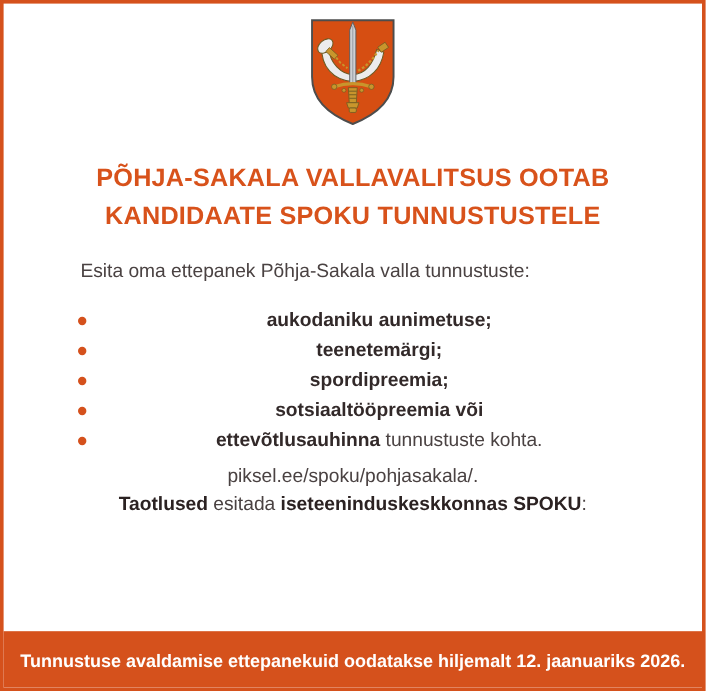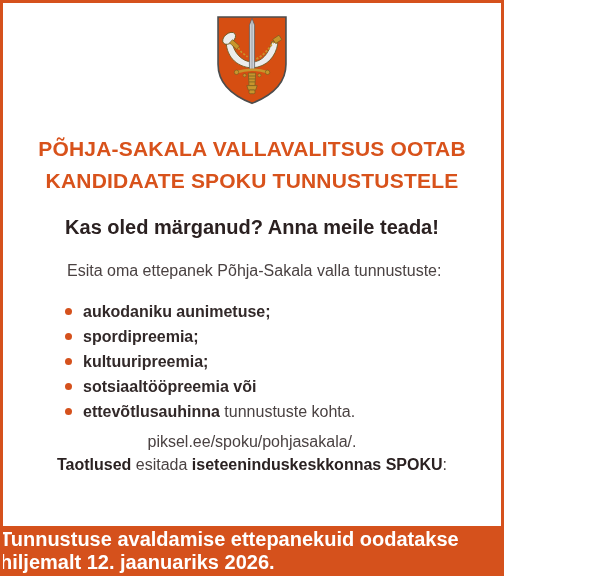--- a/index.html
+++ b/index.html
@@ -7,21 +7,21 @@
     --heading-orange:#d8521b;
     --shield-orange:#d64e12;
     --dark:#2b2121;
     --body-text:#4a4242;
     --list-bold:#322929;
   }
   html,body{margin:0;padding:0;background:#fff;}
   body{font-family:"Liberation Sans","DejaVu Sans",sans-serif;}
   .poster{
     position:relative;
-    width:504px;height:576px;
+    width:588px;height:576px;
     box-sizing:border-box;
     border:3px solid var(--orange);
     background:#ffffff;
     overflow:hidden;
   }
   .emblem{ text-align:center; margin-top:11px; line-height:0; }
   .heading{
     margin:26px 30px 0;
     text-align:center;
     color:var(--heading-orange);
@@ -39,21 +39,21 @@
     font-weight:bold;
     line-height:27px;
   }
   .content{ margin:18px 36px 0 48px; }
   .intro{
     margin:16px;
     color:var(--body-text);
     font-size:16px;
     line-height:24px;
   }
-  .awards{ list-style:none; margin:1px 0 0; padding:0; }
+  .awards{ list-style:none; margin:1px 0 0; padding:0;text-align:center; }
   .awards li{
     position:relative;
     padding-left:32px;
     line-height:25px;
     font-size:16px;
     font-weight:bold;
     color:var(--list-bold);
   }
   .awards li::before{
     content:"";
@@ -75,21 +75,21 @@
   .apply .b{ font-weight:bold; color:#2b2222; }
   .footer{
     position:absolute;
     left:-3px; right:-3px; bottom:-3px;
     height:50px;
     background:var(--orange);
     color:#ffffff;
     display:flex;
     align-items:center;
     justify-content:center;
-    font-size:20px;
+    font-size:15px;
     font-weight:bold;
   }
 </style>
 </head>
 <body>
 
 <div class="poster">
 
   <div class="emblem">
     <svg width="74" height="93" viewBox="0 0 100 126" xmlns="http://www.w3.org/2000/svg">
@@ -120,28 +120,27 @@
         <rect x="46" y="103" width="8" height="5" rx="1.5" fill="#c8952c" stroke="#6e5a22" stroke-width="0.9"></rect>
       </g>
     </svg>
   </div>
 
   <h1 class="heading">
     <span class="hline">PÕHJA-SAKALA VALLAVALITSUS OOTAB</span>
     <span class="hline">KANDIDAATE SPOKU TUNNUSTUSTELE</span>
   </h1>
 
-  <h2 class="subheading">Kas oled märganud? Anna meile teada!</h2>
 
   <div class="content">
     <p class="intro">Esita oma ettepanek Põhja-Sakala valla tunnustuste:</p>
     <ul class="awards">
       <li><span class="b">aukodaniku aunimetuse;</span><span class="r"></span></li>
+      <li><span class="b">teenetemärgi;</span><span class="r"></span></li>
       <li><span class="b">spordipreemia;</span><span class="r"></span></li>
-      <li><span class="b">kultuuripreemia;</span><span class="r"></span></li>
       <li><span class="b">sotsiaaltööpreemia või</span><span class="r"></span></li>
       <li><span class="b">ettevõtlusauhinna</span><span class="r"> tunnustuste kohta.</span></li>
     </ul>
   </div>
 
   <div class="apply">
     <p>piksel.ee/spoku/pohjasakala/.</p>
     <p><span class="b">Taotlused</span><span> esitada </span><span class="b">iseteeninduskeskkonnas SPOKU</span><span>:</span></p>
   </div>
 

